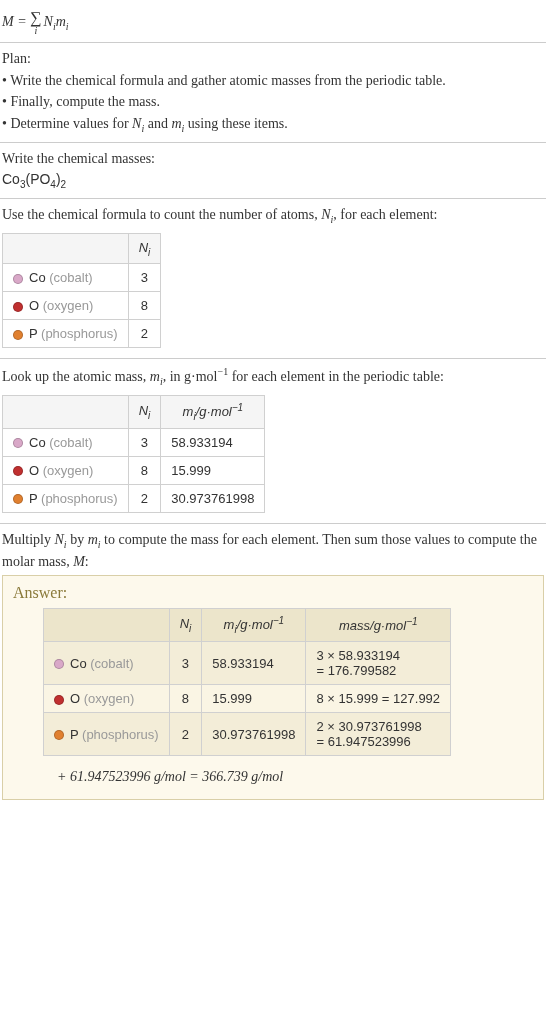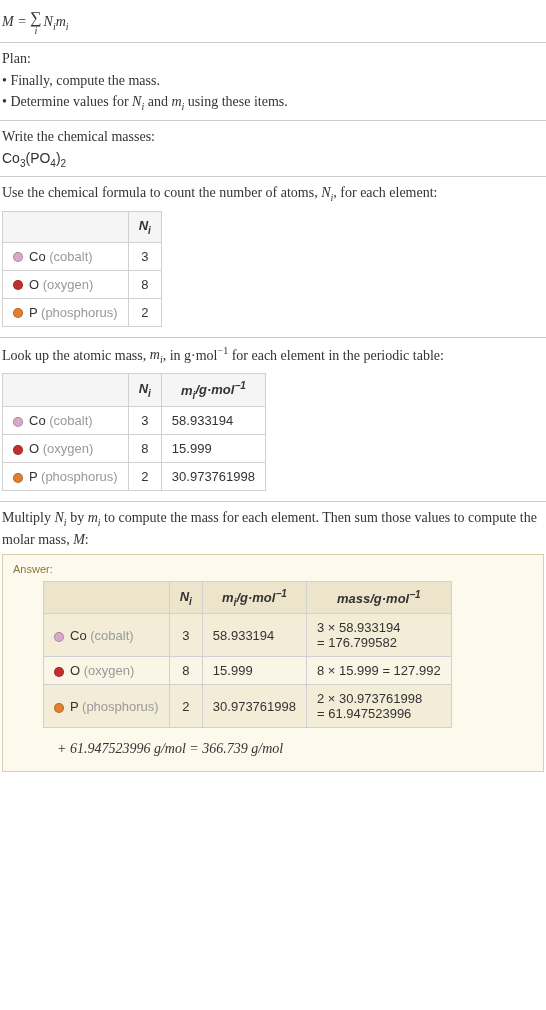--- a/index.html
+++ b/index.html
@@ -45,21 +45,21 @@
       font-family: Arial, sans-serif;
       font-size: 13px;
     }
     th, td {
       border: 1px solid #d0d0d0;
       padding: 6px 10px;
       text-align: left;
     }
     th {
       background: #f5f5f5;
-      font-weight: bold;
+      font-weight: normal;
       font-style: italic;
       text-align: center;
     }
     th.blank { background: #f5f5f5; }
     td.center { text-align: center; }
     .dot {
       display: inline-block;
       width: 10px;
       height: 10px;
       border-radius: 50%;
@@ -70,22 +70,22 @@
     .elem-label { color: #999; }
     .elem-sym { color: #333; }
     .answer-box {
       border: 1px solid #d9cfa8;
       background: #fdf9ec;
       padding: 8px 10px 12px;
       margin-top: 4px;
     }
     .answer-label {
       color: #8a7a3a;
-      font-family: Liberation Sans, sans-serif;
-      font-size: 11px;
+      font-family: Liberation Serif, serif;
+      font-size: 16px;
       margin-bottom: 6px;
     }
     .answer-table th { background: #ece5cb; }
     .answer-table tr:nth-child(even) td { background: #f3edd8; }
     .answer-table tr:nth-child(odd) td { background: #faf5e4; }
     .answer-table { margin-left: 30px; }
     .final-calc {
       font-style: italic;
       margin: 10px 0 0 30px;
       line-height: 1.5;
@@ -104,20 +104,21 @@
         <span class="sigma">∑</span>
         <span class="sub">i</span>
       </span>
       <span style="margin-left:2px"><span class="ital">N<sub>i</sub>m<sub>i</sub></span></span>
     </span>
   </div>
 </div>
 
 <div class="section">
   <div class="line">Plan:</div>
+  <div class="line">• Write the chemical formula and gather atomic masses from the periodic table.</div>
   <div class="line">• Finally, compute the mass.</div>
   <div class="line">• Determine values for <span class="ital">N<sub>i</sub></span> and <span class="ital">m<sub>i</sub></span> using these items.</div>
 </div>
 
 <div class="section">
   <div class="line">Write the chemical masses:</div>
   <div class="line chem">Co<sub>3</sub>(PO<sub>4</sub>)<sub>2</sub></div>
 </div>
 
 <div class="section">

